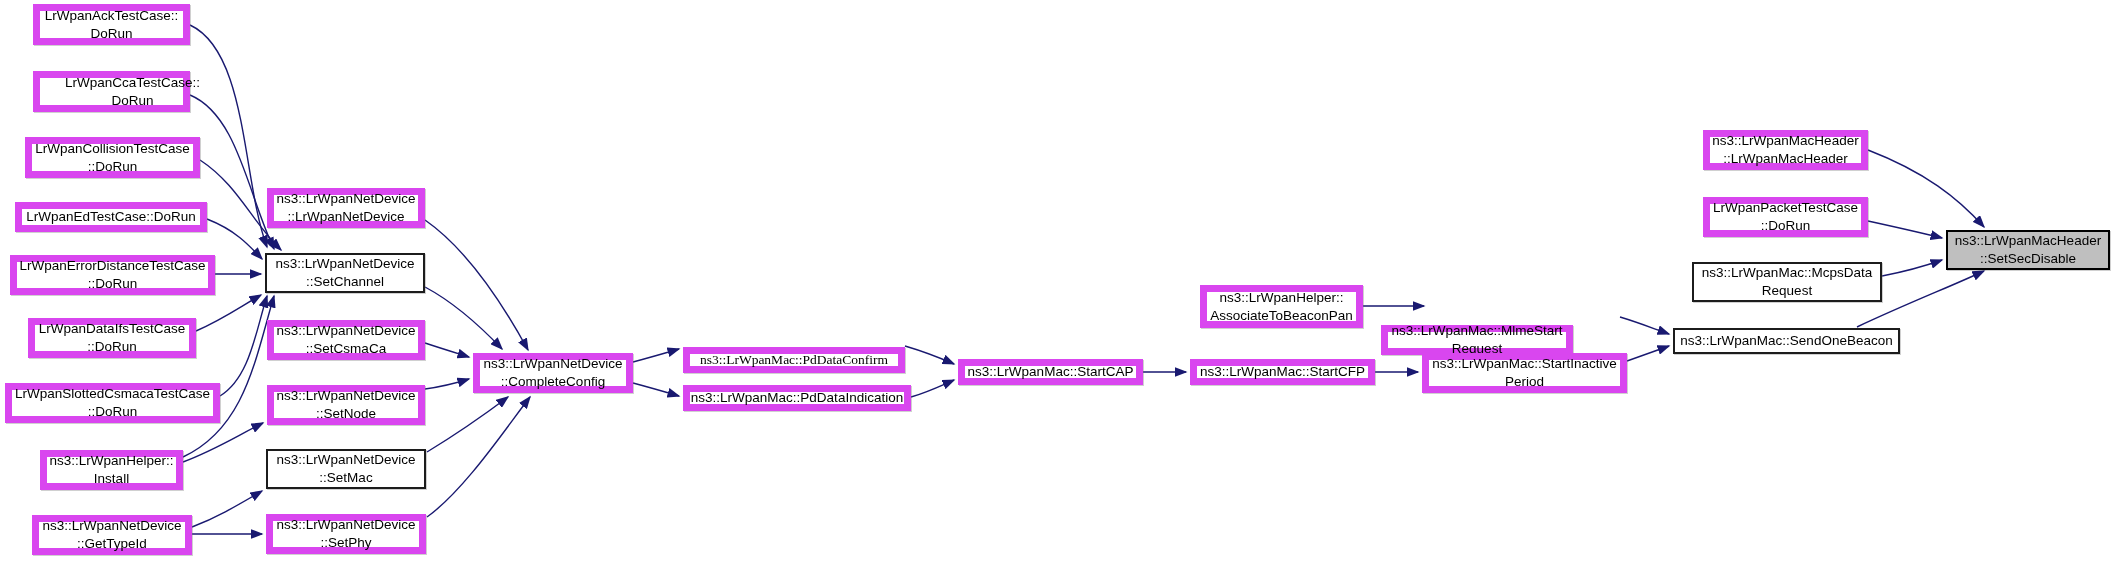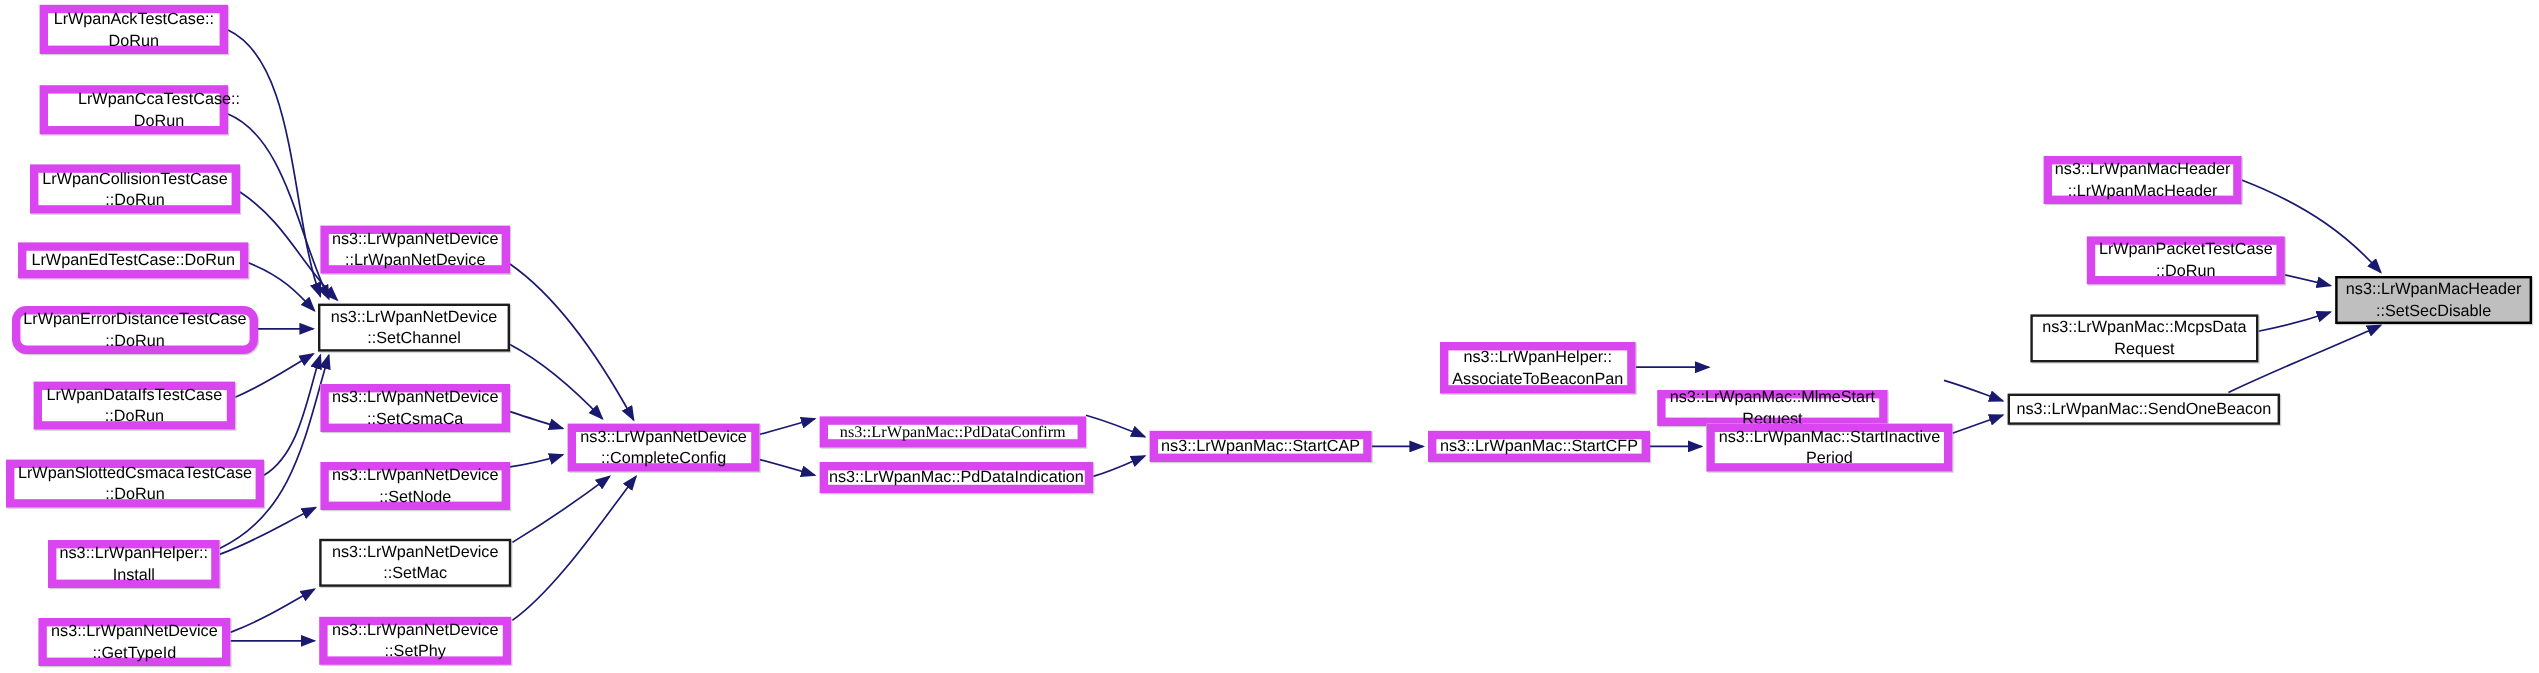--- a/index.html
+++ b/index.html
@@ -83,21 +83,21 @@
         <div class="line">LrWpanCcaTestCase::</div>
         <div class="line">DoRun</div>
       </div>
       <div class="node" style="left: 25px; top: 137px; width: 175px; height: 41px;">
         <div class="line">LrWpanCollisionTestCase</div>
         <div class="line">::DoRun</div>
       </div>
       <div class="node" style="left: 15px; top: 202px; width: 192px; height: 30px;">
         <div class="line">LrWpanEdTestCase::DoRun</div>
       </div>
-      <div class="node" style="left: 10px; top: 255px; width: 205px; height: 40px; border-radius: 12px;">
+      <div class="node" style="left: 10px; top: 255px; width: 205px; height: 40px;">
         <div class="line">LrWpanErrorDistanceTestCase</div>
         <div class="line">::DoRun</div>
       </div>
       <div class="node" style="left: 28px; top: 318px; width: 168px; height: 40px;">
         <div class="line">LrWpanDataIfsTestCase</div>
         <div class="line">::DoRun</div>
       </div>
       <div class="node" style="left: 5px; top: 383px; width: 215px; height: 40px;">
         <div class="line">LrWpanSlottedCsmacaTestCase</div>
         <div class="line">::DoRun</div>
@@ -162,21 +162,21 @@
         <div class="line">ns3::LrWpanMac::StartInactive</div>
         <div class="line">Period</div>
       </div>
       <div class="node bold" style="left: 1673px; top: 328px; width: 227px; height: 26px;">
         <div class="line">ns3::LrWpanMac::SendOneBeacon</div>
       </div>
       <div class="node" style="left: 1703px; top: 130px; width: 165px; height: 40px;">
         <div class="line">ns3::LrWpanMacHeader</div>
         <div class="line">::LrWpanMacHeader</div>
       </div>
-      <div class="node" style="left: 1703px; top: 197px; width: 165px; height: 40px; margin-left: 36px;">
+      <div class="node" style="left: 1703px; top: 197px; width: 165px; height: 40px;">
         <div class="line">LrWpanPacketTestCase</div>
         <div class="line">::DoRun</div>
       </div>
       <div class="node bold" style="left: 1692px; top: 262px; width: 190px; height: 40px;">
         <div class="line">ns3::LrWpanMac::McpsData</div>
         <div class="line">Request</div>
       </div>
       <div class="node highlight" style="left: 1946px; top: 230px; width: 164px; height: 40px;">
         <div class="line">ns3::LrWpanMacHeader</div>
         <div class="line">::SetSecDisable</div>

